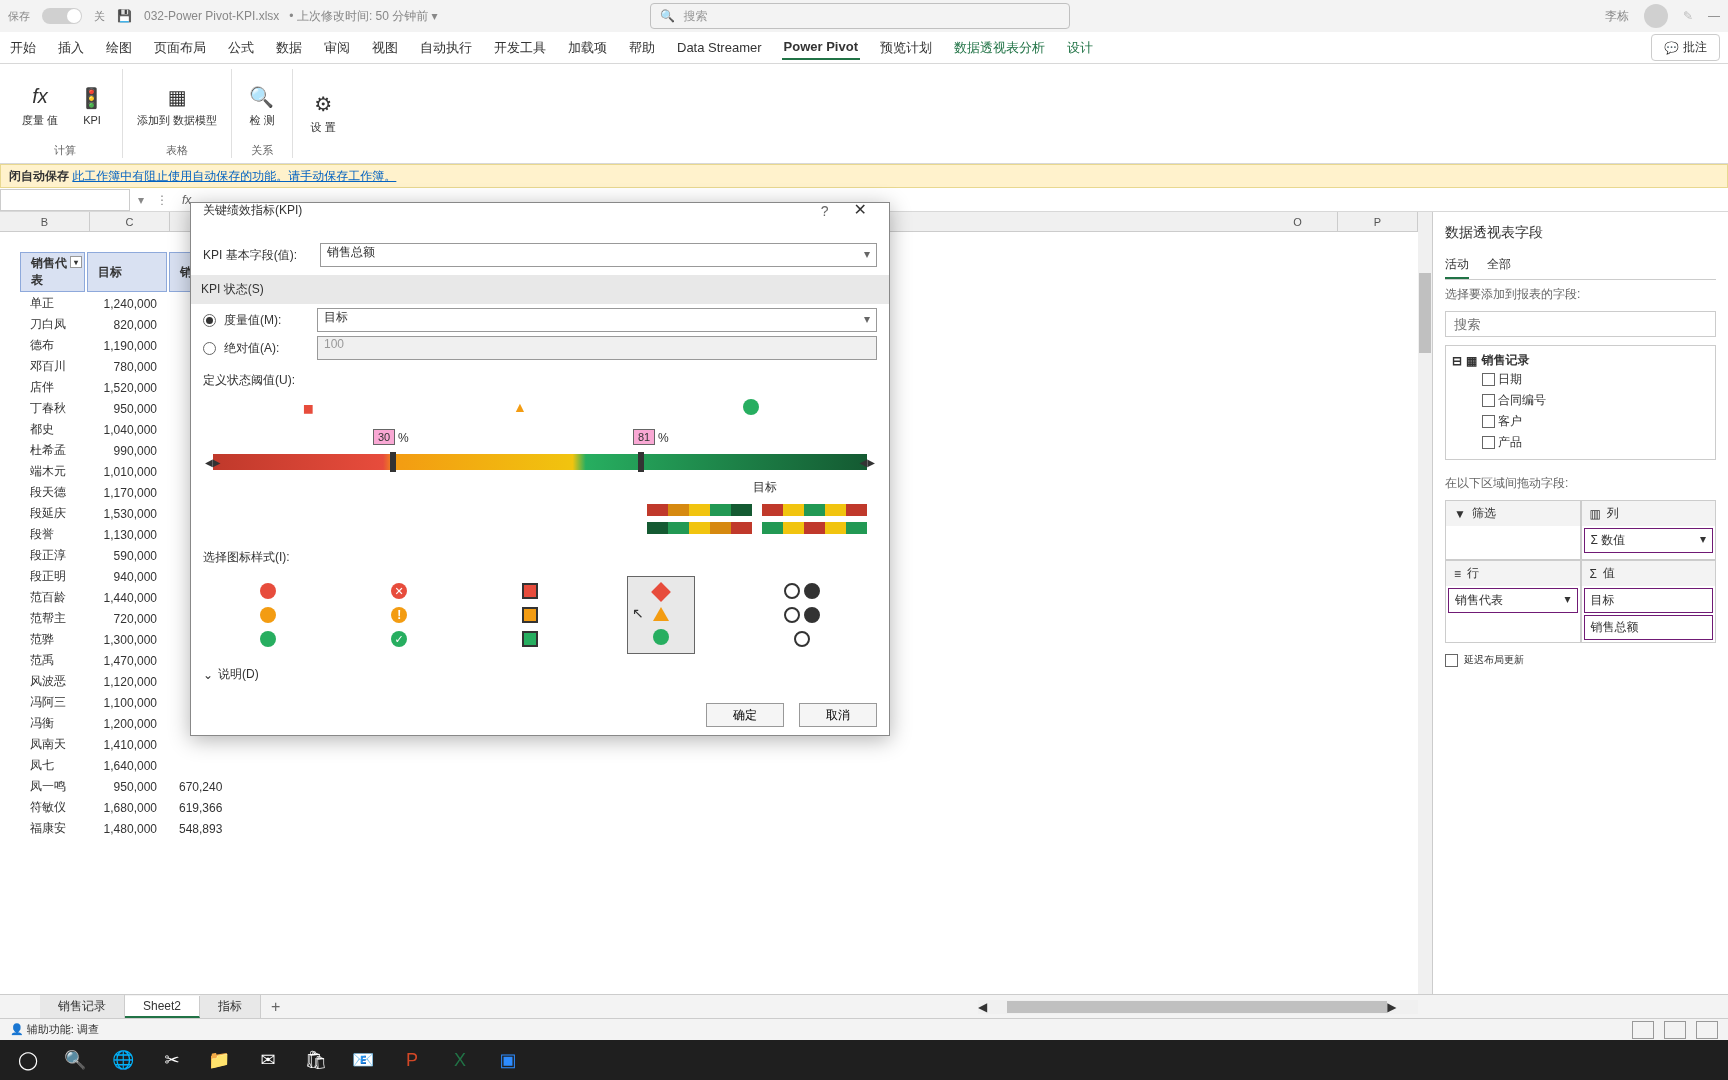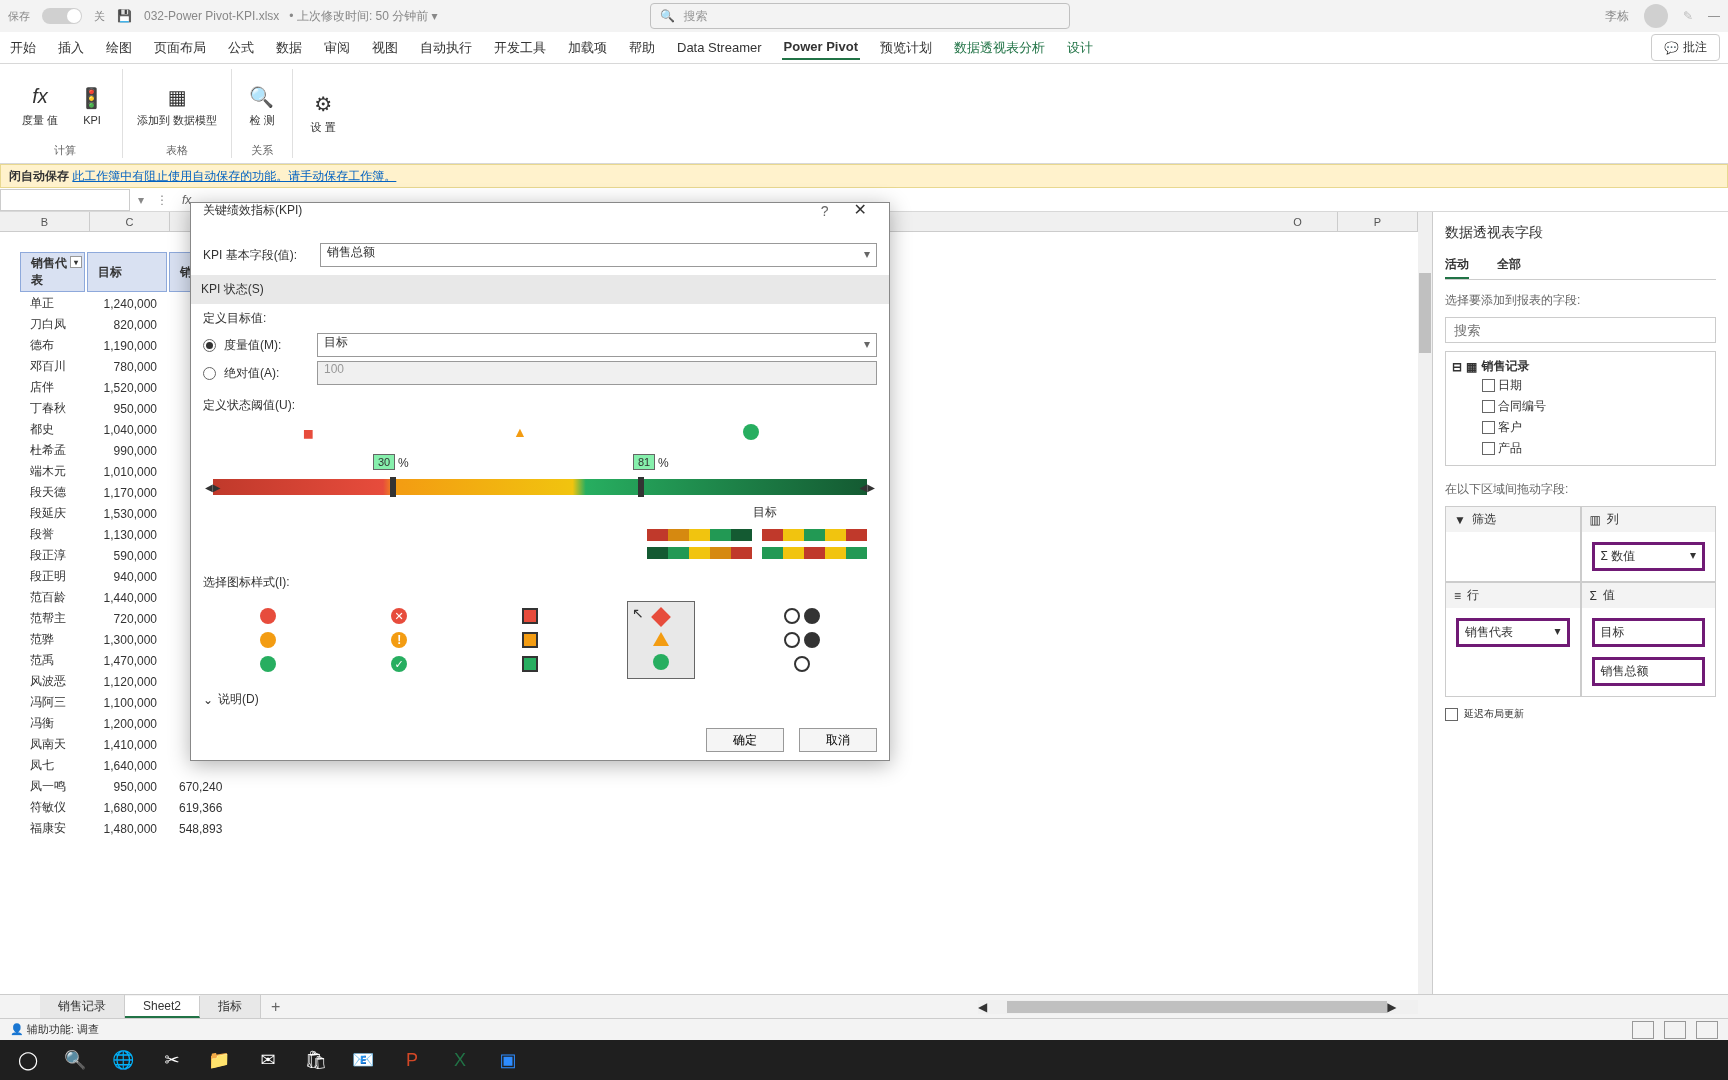--- a/index.html
+++ b/index.html
@@ -71,21 +71,21 @@
     .dialog-input { flex: 1; height: 24px; border: 1px solid #999; padding: 0 6px; }
     .dialog-input.disabled { background: #f0f0f0; color: #999; }
     
     
     .threshold-area { margin-top: 10px; }
     .threshold-icons { display: flex; height: 30px; position: relative; }
     .ti-red { position: absolute; left: 100px; color: #e74c3c; font-size: 16px; transform: rotate(45deg); }
     .ti-yellow { position: absolute; left: 310px; color: #f39c12; font-size: 14px; }
     .ti-green { position: absolute; left: 540px; width: 16px; height: 16px; background: #27ae60; border-radius: 50%; }
     .threshold-labels { position: relative; height: 20px; }
-    .tl-box { position: absolute; border: 1px solid #666; background: #86efac; padding: 1px 4px; font-size: 11px; }
+    .tl-box { position: absolute; border: 1px solid #666; background: #f9a8d4; padding: 1px 4px; font-size: 11px; }
     .threshold-bar { height: 20px; position: relative; margin: 5px 10px; }
     .tb-gradient { height: 16px; background: linear-gradient(to right, #c0392b 0%, #e74c3c 26%, #f39c12 28%, #f1c40f 55%, #27ae60 57%, #145a32 100%); }
     .tb-handle { position: absolute; top: -2px; width: 6px; height: 20px; background: #333; }
     .tb-arrow { position: absolute; top: 3px; font-size: 10px; }
     .threshold-target-label { text-align: right; margin-right: 100px; margin-top: 4px; }
     
     
     .pattern-grid { display: flex; justify-content: flex-end; gap: 10px; margin: 8px 10px 15px 0; }
     .pattern { width: 105px; height: 12px; display: flex; }
     .pattern span { flex: 1; }
@@ -100,34 +100,34 @@
     .icon-style .triangle-sm { width: 0; height: 0; border-left: 8px solid transparent; border-right: 8px solid transparent; border-bottom: 14px solid; }
     .icon-style .pie { width: 16px; height: 16px; border-radius: 50%; border: 2px solid #333; position: relative; overflow: hidden; }
     
     .dialog-footer { display: flex; justify-content: flex-end; gap: 15px; padding: 8px 12px; }
     .dialog-btn { width: 78px; height: 24px; border: 1px solid #999; background: #f5f5f5; font-size: 12px; }
     .expand-desc { margin-top: 10px; font-size: 12px; display: flex; align-items: center; gap: 5px; }
     
     
     .field-panel { position: absolute; right: 0; top: 0; bottom: 0; width: 296px; border-left: 1px solid #ccc; padding: 12px; background: #fff; }
     .field-panel h2 { font-size: 14px; font-weight: normal; margin-bottom: 10px; }
-    .field-tabs { display: flex; gap: 28px; border-bottom: 1px solid #ccc; margin-bottom: 12px; font-weight: bold; }
+    .field-tabs { display: flex; gap: 18px; border-bottom: 1px solid #ccc; margin-bottom: 6px; }
     .field-tab { padding: 4px 0; font-size: 12px; }
     .field-tab.active { border-bottom: 2px solid #217346; }
     .field-hint { font-size: 12px; color: #666; margin-bottom: 8px; }
     .field-search { width: 100%; height: 26px; border: 1px solid #ccc; padding: 0 8px; color: #999; margin-bottom: 8px; }
     .field-tree { border: 1px solid #ccc; padding: 6px; min-height: 110px; }
     .field-tree-header { display: flex; align-items: center; gap: 4px; font-size: 12px; font-weight: bold; }
     .field-tree-item { display: flex; align-items: center; gap: 3px; padding: 2px 0 2px 30px; font-size: 12px; }
     .field-check { width: 13px; height: 13px; border: 1px solid #666; }
     .drop-hint { font-size: 12px; color: #666; margin: 15px 0 8px 0; }
     .drop-areas { display: grid; grid-template-columns: 1fr 1fr; gap: 0; }
     .drop-area { border: 1px solid #ccc; min-height: 60px; }
     .drop-area-header { background: #f3f3f3; padding: 4px 8px; font-size: 12px; display: flex; align-items: center; gap: 6px; }
-    .drop-item { background: #fff; border: 3px solid #701a75; margin: 10px; padding: 3px 6px; font-size: 12px; display: flex; justify-content: space-between; }
+    .drop-item { background: #fff; border: 1px solid #701a75; margin: 2px; padding: 3px 6px; font-size: 12px; display: flex; justify-content: space-between; }
     .defer-row { margin-top: 10px; display: flex; align-items: center; gap: 6px; font-size: 10px; }
     
     
     .sheet-tabs { position: absolute; bottom: 62px; left: 0; right: 0; height: 24px; display: flex; align-items: center; background: #f3f3f3; border-top: 1px solid #ccc; padding-left: 40px; }
     .sheet-tab { padding: 3px 18px; font-size: 12px; border-right: 1px solid #ccc; background: #e8e8e8; }
     .sheet-tab.active { background: #fff; border-bottom: 2px solid #217346; }
     .sheet-add { padding: 0 10px; font-size: 16px; color: #666; }
     .hscroll { margin-left: auto; width: 440px; height: 14px; background: #f0f0f0; display: flex; align-items: center; margin-right: 310px; }
     .hscroll-thumb { width: 380px; height: 12px; background: #c0c0c0; margin-left: 20px; }
     
@@ -491,21 +491,20 @@
     <span>关键绩效指标(KPI)</span>
     <span class="help-icon">?</span>
     <span class="close-icon">✕</span>
   </div>
   <div class="dialog-body">
     <div class="dialog-row">
       <span class="dialog-label">KPI 基本字段(值):</span>
       <div class="dialog-select">销售总额</div>
     </div>
     <div class="dialog-section-header">KPI 状态(S)</div>
-    <div style="margin:6px 0;">定义目标值:</div>
     <div class="radio-row">
       <div class="radio checked"></div>
       <span class="radio-label">度量值(M):</span>
       <div class="dialog-select">目标</div>
     </div>
     <div class="radio-row">
       <div class="radio"></div>
       <span class="radio-label">绝对值(A):</span>
       <div class="dialog-input disabled">100</div>
     </div>

